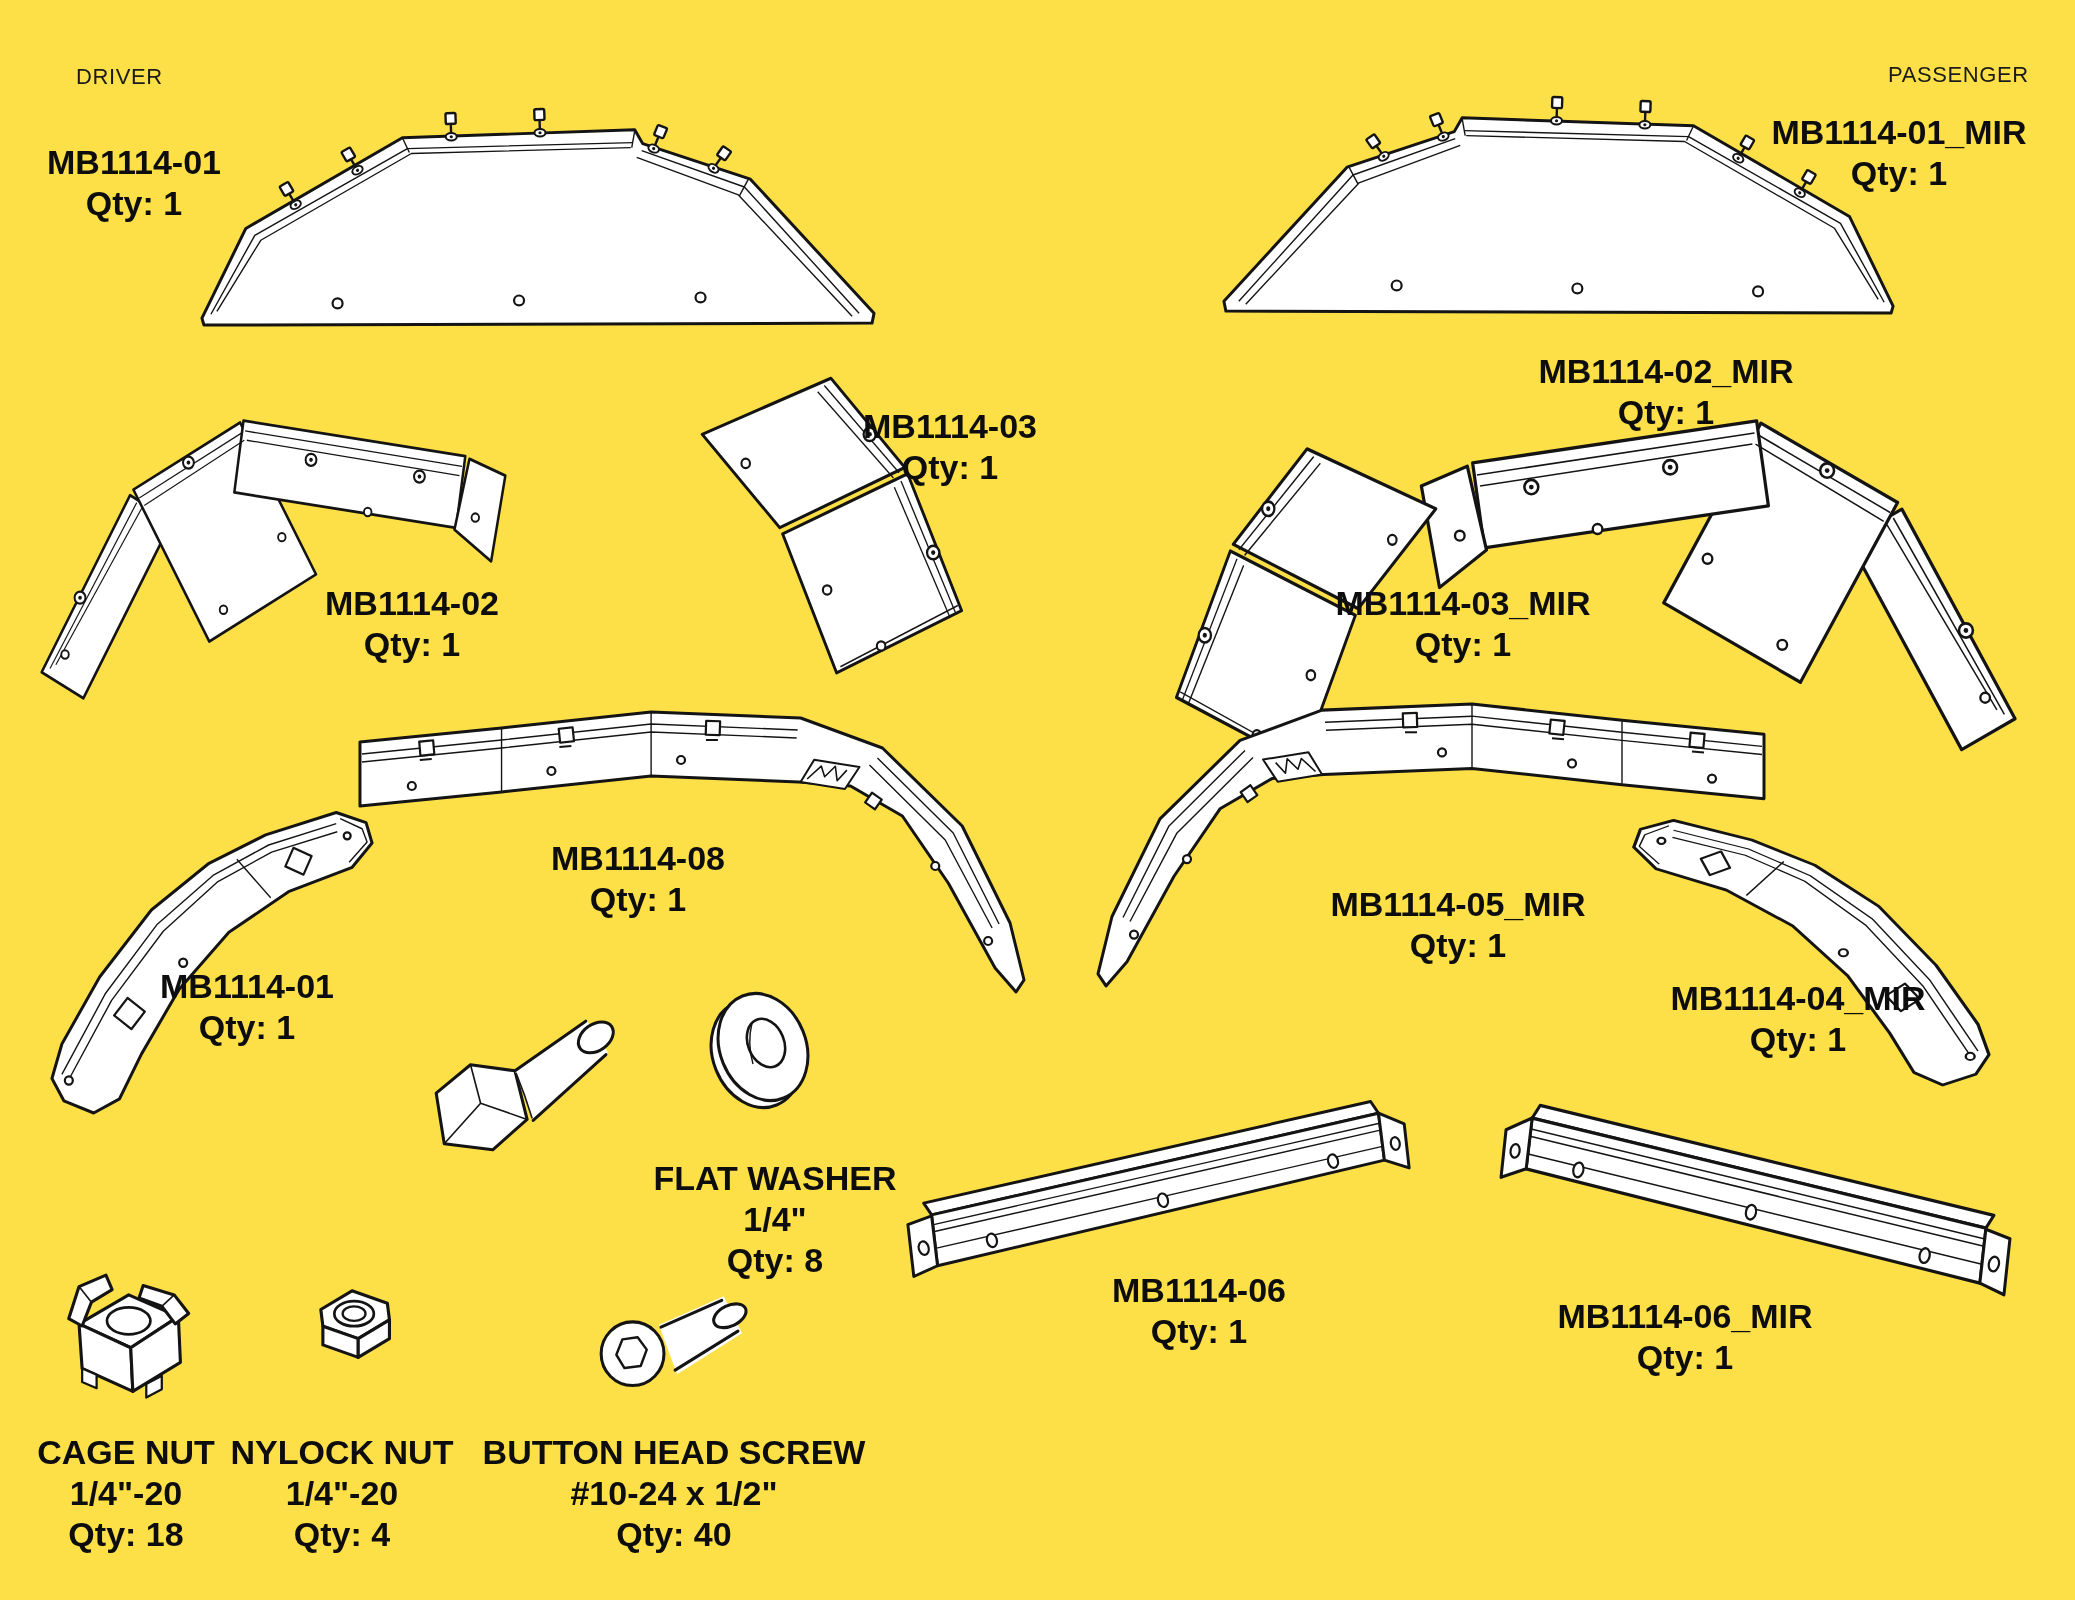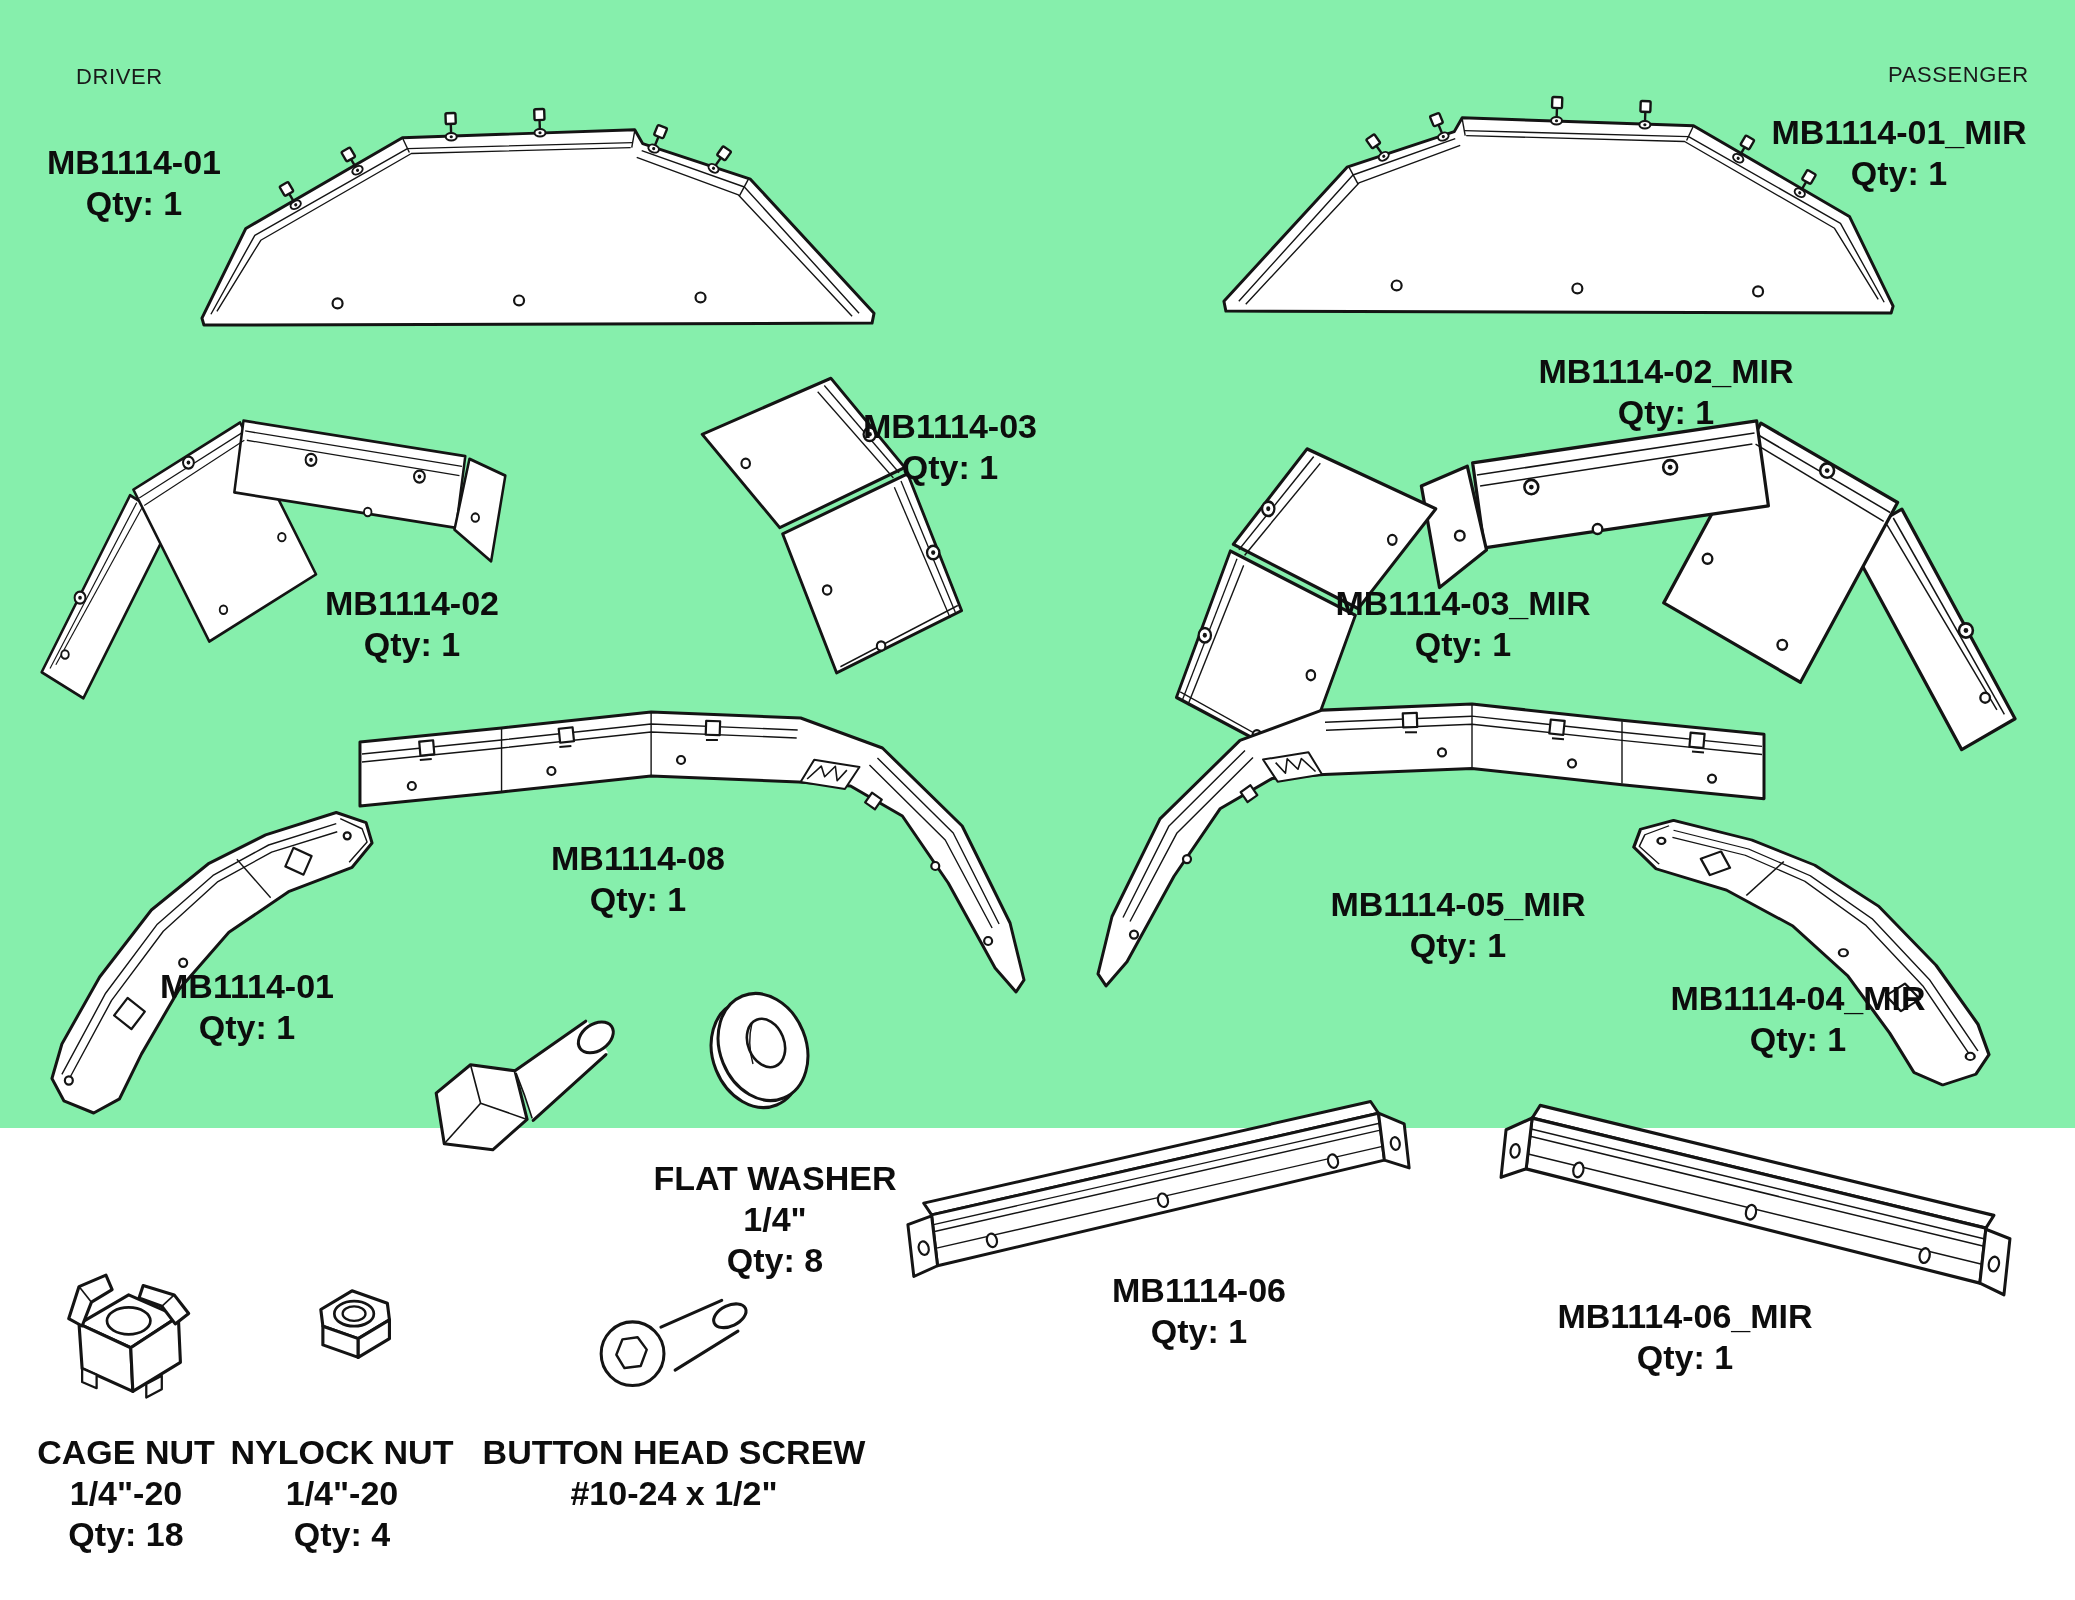--- a/index.html
+++ b/index.html
@@ -1,21 +1,21 @@
 <!DOCTYPE html>
 <html><head>
 <meta charset="utf-8">
 <style>
   * { margin:0; padding:0; box-sizing:border-box; }
   html,body { background:#ffffff; }
   body {
     width:2075px; height:1600px; position:relative; overflow:hidden;
     font-family:"Liberation Sans", sans-serif; color:#0d0d0d;
   }
-  .stage { position:absolute; left:0; top:0; width:2075px; height:1128px; background:#86efac; }
+  .stage { position:absolute; left:0; top:0; width:2075px; height:1600px; background:#fde047; }
   .corner {
     position:absolute; font-size:22px; font-weight:400; color:#1a1a1a; letter-spacing:.6px;
   }
   .plabel {
     position:absolute; transform:translateX(-50%); text-align:center;
     font-weight:700; font-size:34px; line-height:41px; white-space:nowrap; color:#0d0d0d;
   }
   .part { position:absolute; overflow:visible; }
   .defs { position:absolute; width:0; height:0; }
 </style>
@@ -379,15 +379,16 @@
     <div>Qty: 18</div>
   </div>
   <div class="plabel" style="left:342px;top:1432px">
     <div>NYLOCK NUT</div>
     <div>1/4"-20</div>
     <div>Qty: 4</div>
   </div>
   <div class="plabel" style="left:674px;top:1432px" actable="false">
     <div>BUTTON HEAD SCREW</div>
     <div>#10-24 x 1/2"</div>
+    <div>Qty: 40</div>
   </div>
 
 </div>
 
 </body></html>

